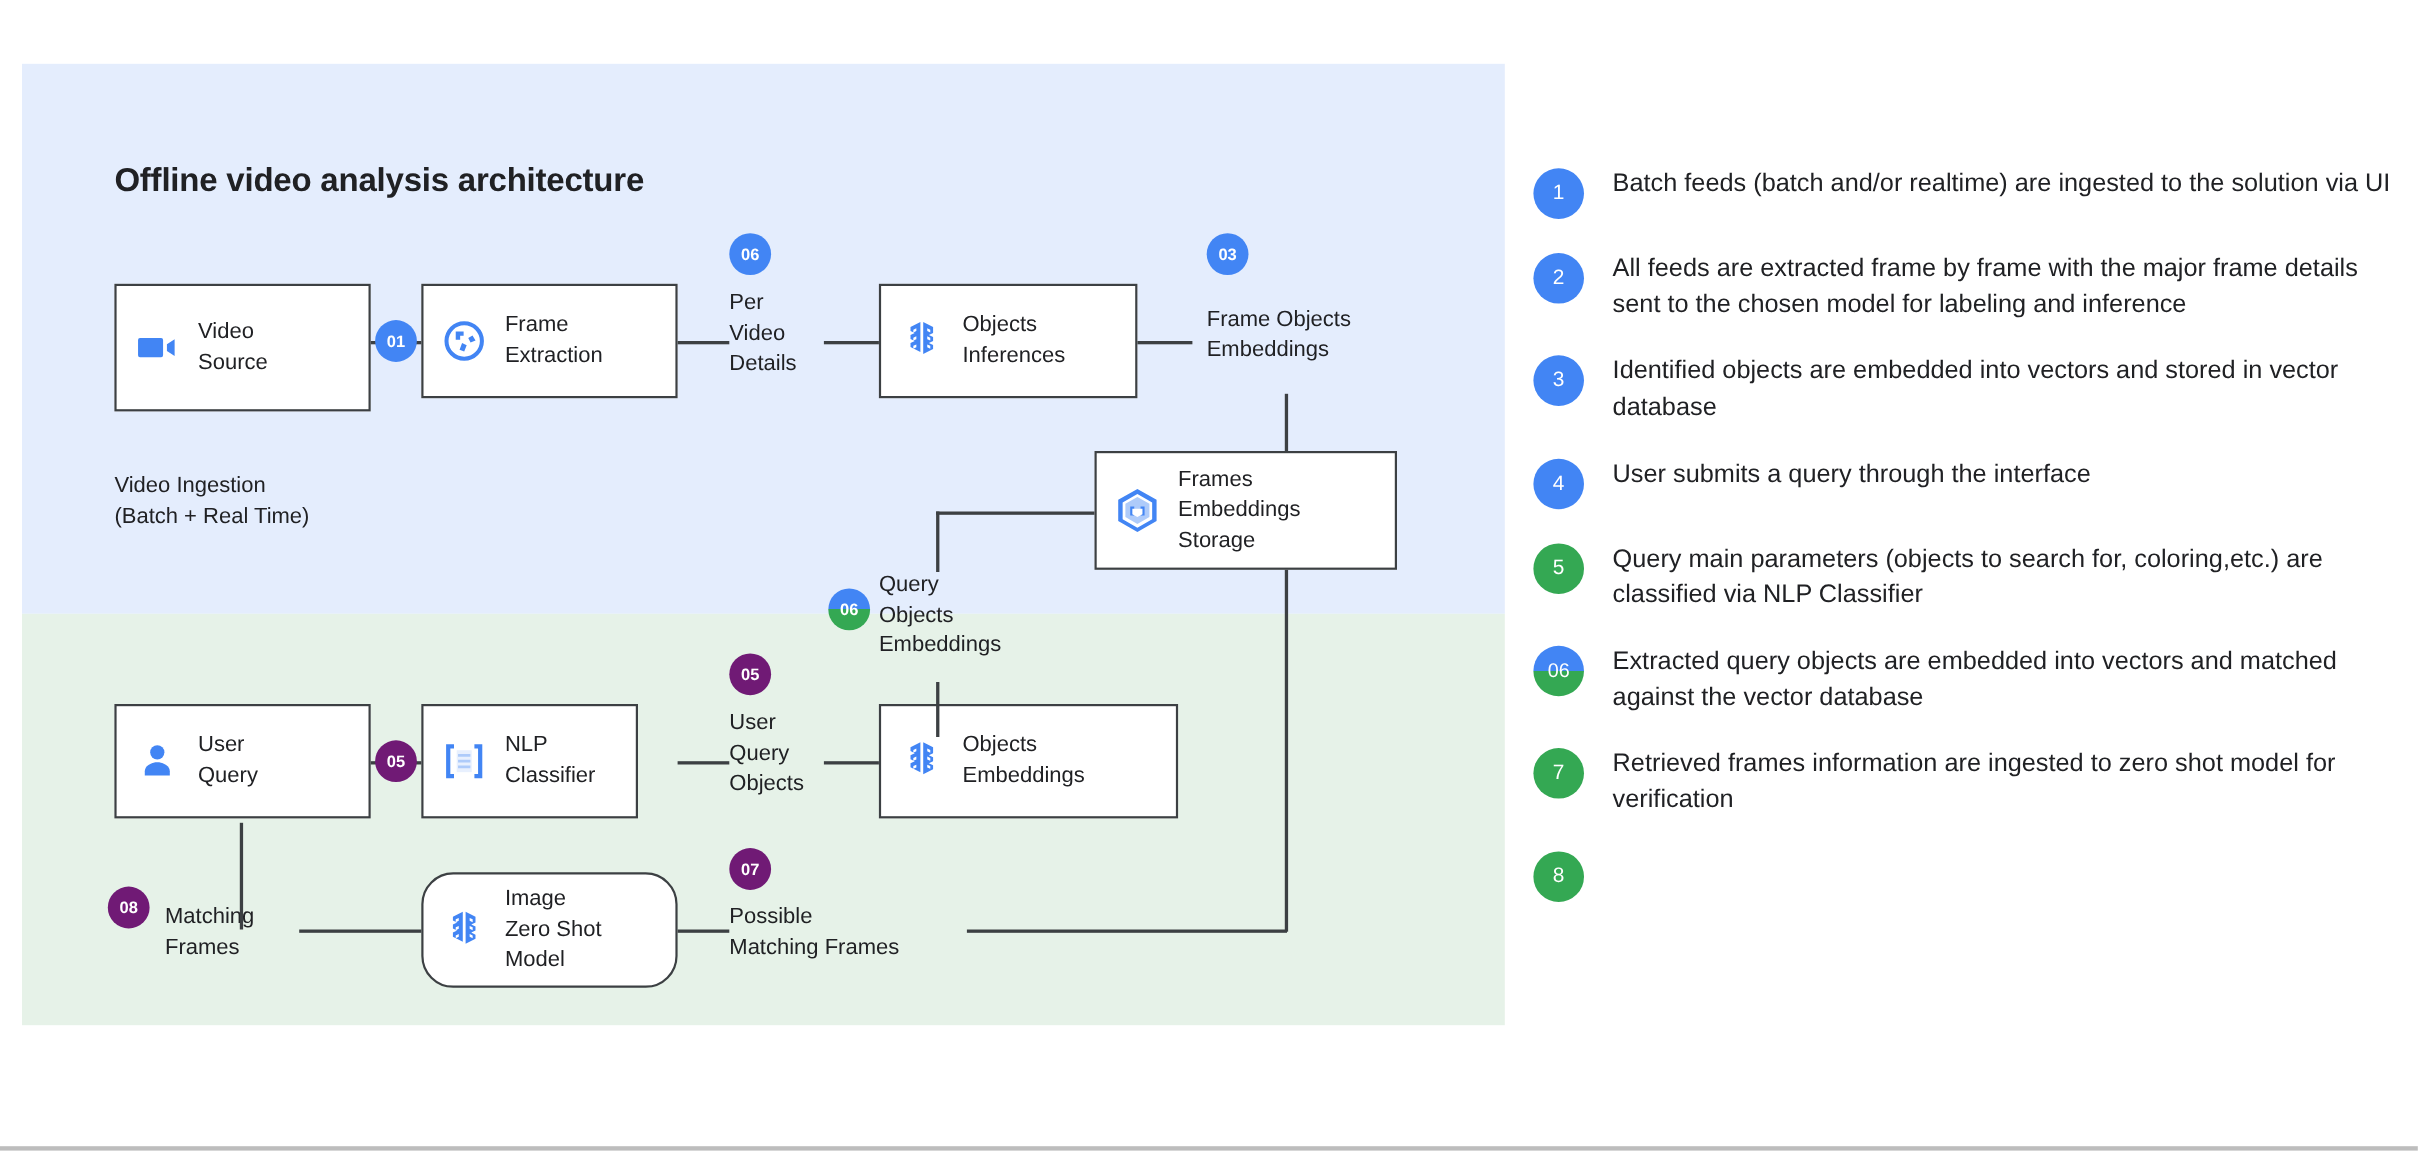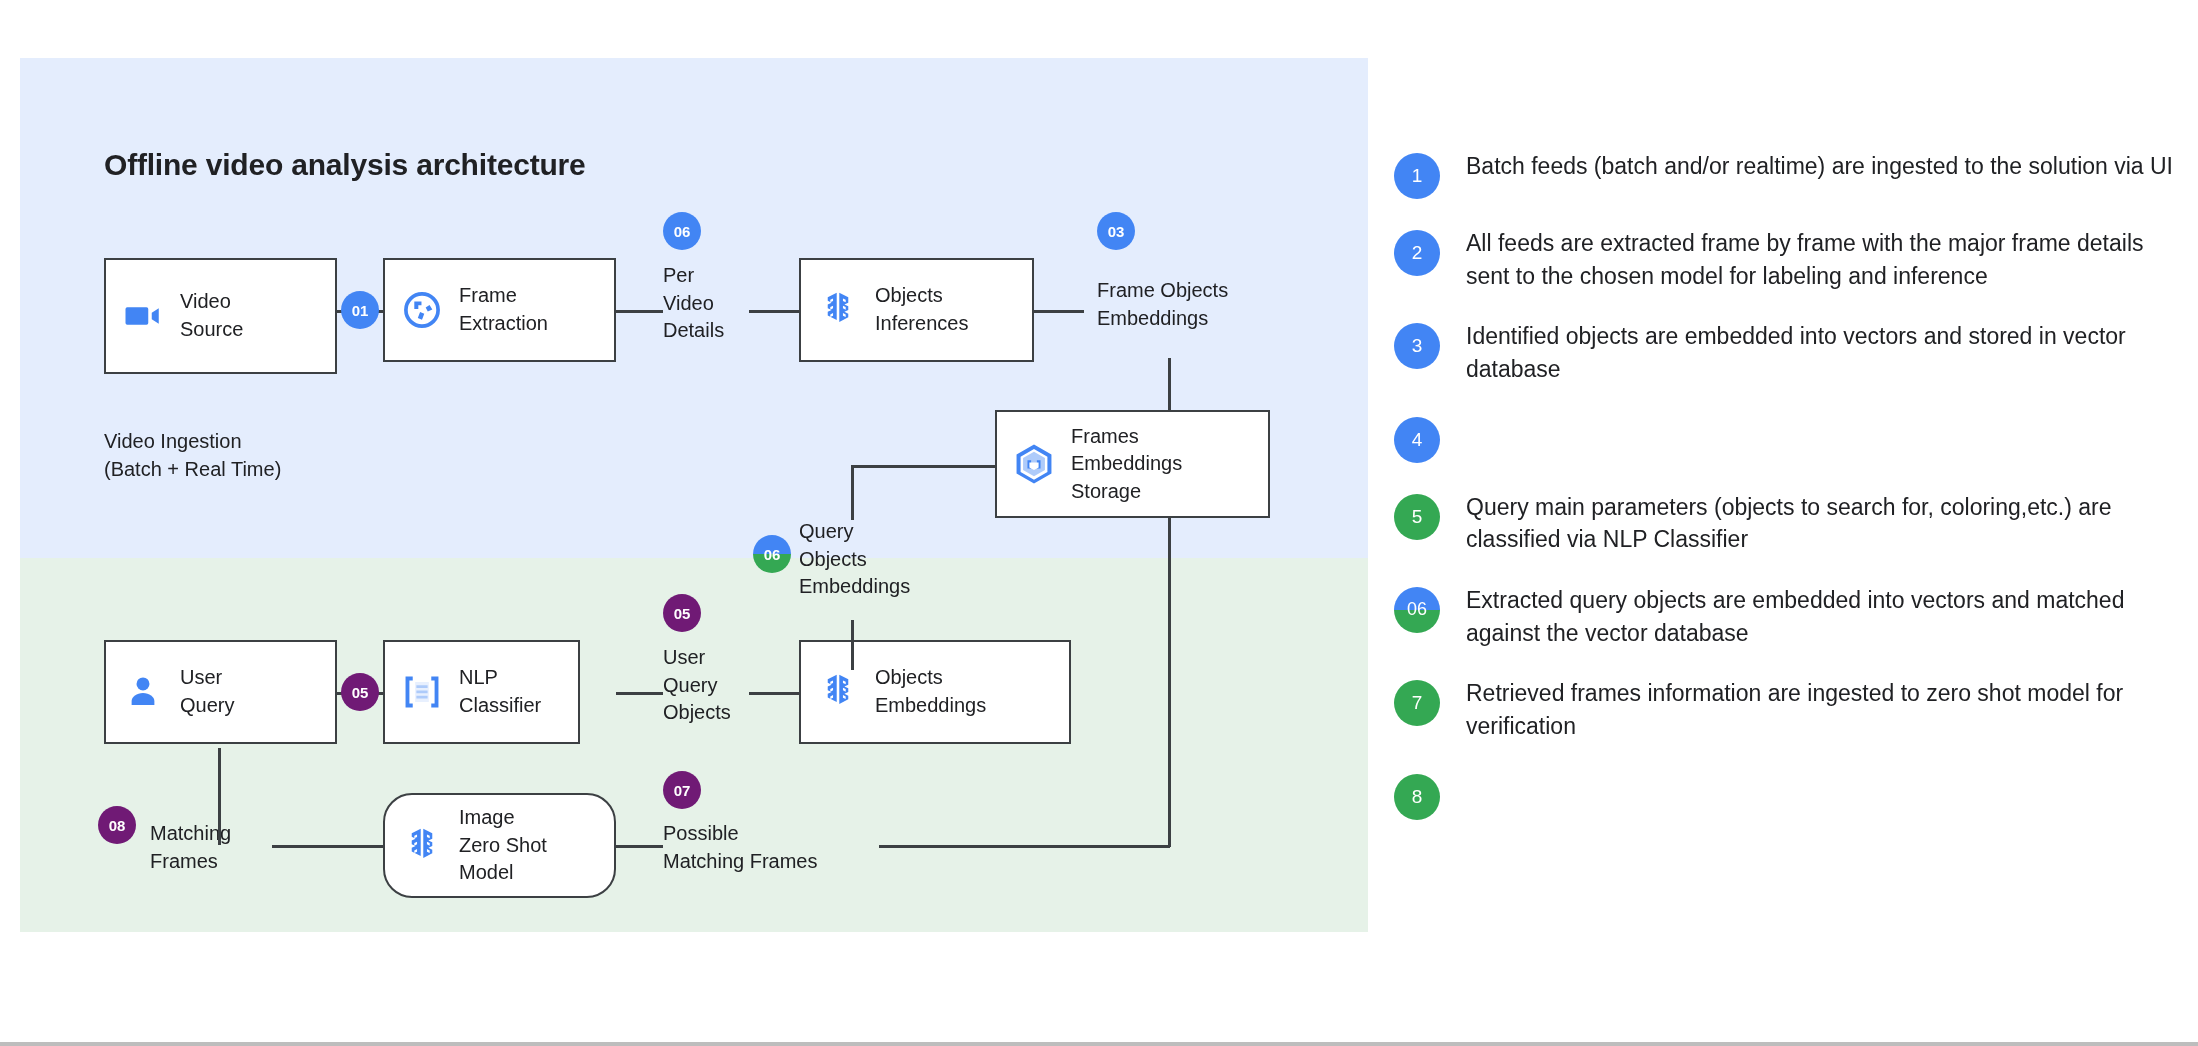--- a/index.html
+++ b/index.html
@@ -253,20 +253,21 @@
     <div class="legend-text">All feeds are extracted frame by frame with the major frame details sent to the chosen model for labeling and inference</div>
   </div>
 
   <div class="legend-item">
     <div class="legend-badge blue">3</div>
     <div class="legend-text">Identified objects are embedded into vectors and stored in vector database</div>
   </div>
 
   <div class="legend-item">
     <div class="legend-badge blue">4</div>
+    <div class="legend-text">User submits a query through the interface</div>
   </div>
 
   <div class="legend-item">
     <div class="legend-badge green">5</div>
     <div class="legend-text">Query main parameters (objects to search for, coloring,etc.) are classified via NLP Classifier</div>
   </div>
 
   <div class="legend-item">
     <div class="legend-badge split">06</div>
     <div class="legend-text">Extracted query objects are embedded into vectors and matched against the vector database</div>

